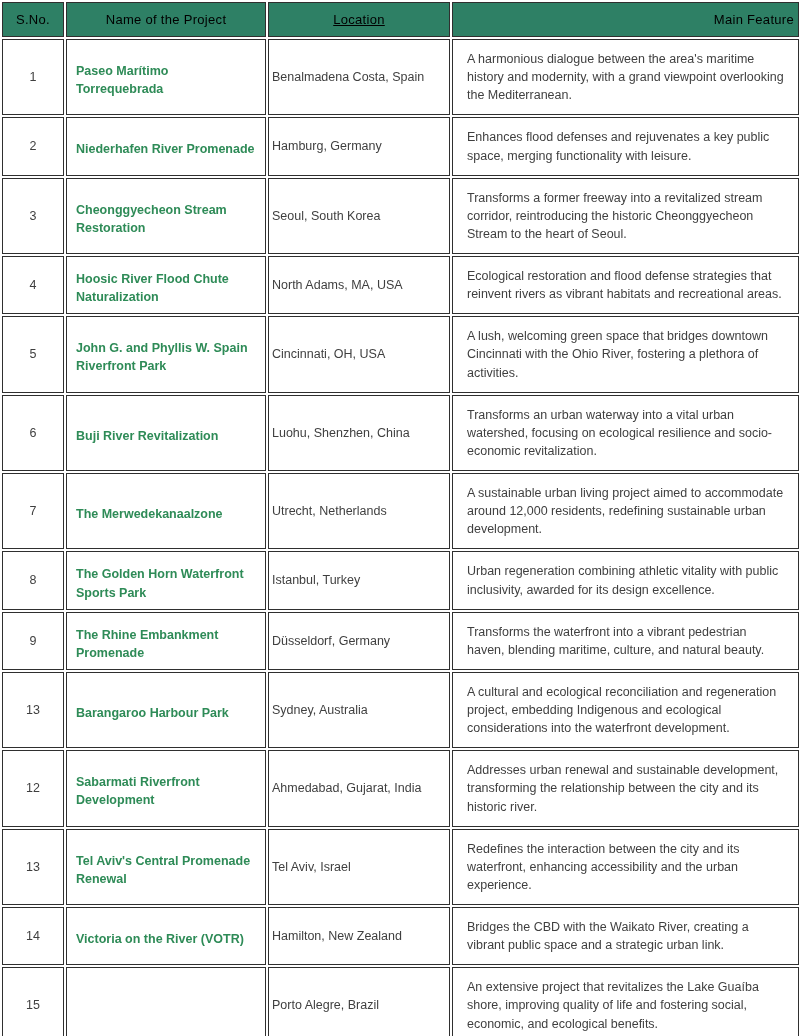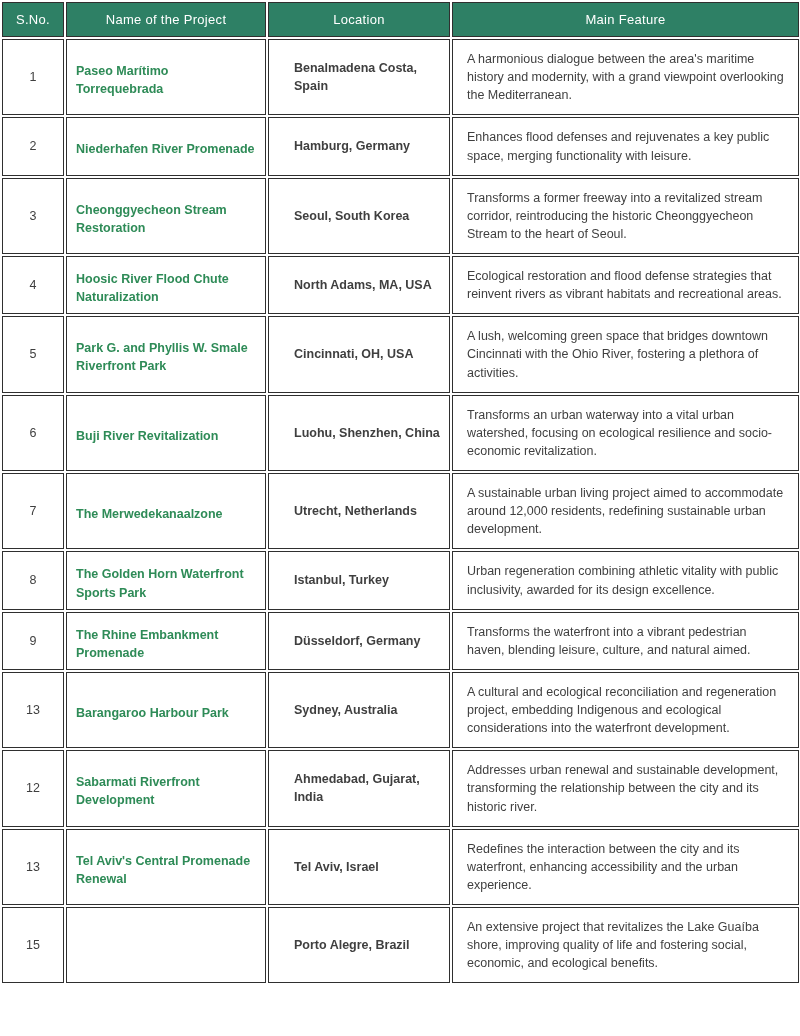--- a/index.html
+++ b/index.html
@@ -20,52 +20,51 @@
     border-spacing:2px;
     table-layout:fixed;
   }
   th,td{
     border:1px solid var(--border);
     vertical-align:middle;
     box-sizing:border-box;
   }
   thead th{
     background:var(--header-bg);
-    color:#ffffff;
+    color:#000000;
     font-weight:normal;
     font-size:13px;
     letter-spacing:.3px;
     padding:9px 4px;
     text-align:center;
   }
   .col-sno{width:62px;}
   .col-name{width:200px;}
-  .col-loc{width:182px;}
-  .col-feat{width:347px;}
+  .col-loc{width:182px;text-decoration:underline;}
+  .col-feat{width:347px;text-align:right;}
   td{
     font-size:12.5px;
     line-height:1.45;
     background:#ffffff;
   }
   td.c-sno{
     text-align:center;
     padding:10px 2px;
   }
   td.c-name{
     padding:10px 8px 4px 9px;
   }
   td.c-name a{
     color:var(--link-green);
     font-weight:600;
     text-decoration:none;
     cursor:pointer;
   }
   td.c-loc{
-    padding:10px 6px 10px 25px;
-    font-weight:bold;
+    padding:10px 6px 10px 3px;
   }
   td.c-feat{
     padding:10px 14px;
   }
 </style>
 </head>
 <body>
 
 <table class="projects">
   <colgroup>
@@ -102,21 +101,21 @@
         <td class="c-feat">Transforms a former freeway into a revitalized stream corridor, reintroducing the historic Cheonggyecheon Stream to the heart of Seoul.</td>
       </tr>
       <tr>
         <td class="c-sno">4</td>
         <td class="c-name"><a>Hoosic River Flood Chute Naturalization</a></td>
         <td class="c-loc">North Adams, MA, USA</td>
         <td class="c-feat">Ecological restoration and flood defense strategies that reinvent rivers as vibrant habitats and recreational areas.</td>
       </tr>
       <tr>
         <td class="c-sno">5</td>
-        <td class="c-name"><a>Park G. and Phyllis W. Smale Riverfront Park</a></td>
+        <td class="c-name"><a>John G. and Phyllis W. Spain Riverfront Park</a></td>
         <td class="c-loc">Cincinnati, OH, USA</td>
         <td class="c-feat">A lush, welcoming green space that bridges downtown Cincinnati with the Ohio River, fostering a plethora of activities.</td>
       </tr>
       <tr>
         <td class="c-sno">6</td>
         <td class="c-name"><a>Buji River Revitalization</a></td>
         <td class="c-loc">Luohu, Shenzhen, China</td>
         <td class="c-feat">Transforms an urban waterway into a vital urban watershed, focusing on ecological resilience and socio-economic revitalization.</td>
       </tr>
       <tr>
@@ -128,40 +127,46 @@
       <tr>
         <td class="c-sno">8</td>
         <td class="c-name"><a>The Golden Horn Waterfront Sports Park</a></td>
         <td class="c-loc">Istanbul, Turkey</td>
         <td class="c-feat">Urban regeneration combining athletic vitality with public inclusivity, awarded for its design excellence.</td>
       </tr>
       <tr>
         <td class="c-sno">9</td>
         <td class="c-name"><a>The Rhine Embankment Promenade</a></td>
         <td class="c-loc">Düsseldorf, Germany</td>
-        <td class="c-feat">Transforms the waterfront into a vibrant pedestrian haven, blending leisure, culture, and natural aimed.</td>
+        <td class="c-feat">Transforms the waterfront into a vibrant pedestrian haven, blending maritime, culture, and natural beauty.</td>
       </tr>
       <tr>
         <td class="c-sno">13</td>
         <td class="c-name"><a>Barangaroo Harbour Park</a></td>
         <td class="c-loc">Sydney, Australia</td>
         <td class="c-feat">A cultural and ecological reconciliation and regeneration project, embedding Indigenous and ecological considerations into the waterfront development.</td>
       </tr>
       <tr>
         <td class="c-sno">12</td>
         <td class="c-name"><a>Sabarmati Riverfront Development</a></td>
         <td class="c-loc">Ahmedabad, Gujarat, India</td>
         <td class="c-feat">Addresses urban renewal and sustainable development, transforming the relationship between the city and its historic river.</td>
       </tr>
       <tr>
         <td class="c-sno">13</td>
         <td class="c-name"><a>Tel Aviv's Central Promenade Renewal</a></td>
         <td class="c-loc">Tel Aviv, Israel</td>
         <td class="c-feat">Redefines the interaction between the city and its waterfront, enhancing accessibility and the urban experience.</td>
       </tr>
       <tr>
+        <td class="c-sno">14</td>
+        <td class="c-name"><a>Victoria on the River (VOTR)</a></td>
+        <td class="c-loc">Hamilton, New Zealand</td>
+        <td class="c-feat">Bridges the CBD with the Waikato River, creating a vibrant public space and a strategic urban link.</td>
+      </tr>
+      <tr>
         <td class="c-sno">15</td>
         <td class="c-name"></td>
         <td class="c-loc">Porto Alegre, Brazil</td>
         <td class="c-feat">An extensive project that revitalizes the Lake Guaíba shore, improving quality of life and fostering social, economic, and ecological benefits.</td>
       </tr>
     </tbody>
 </table>
 
 </body></html>

